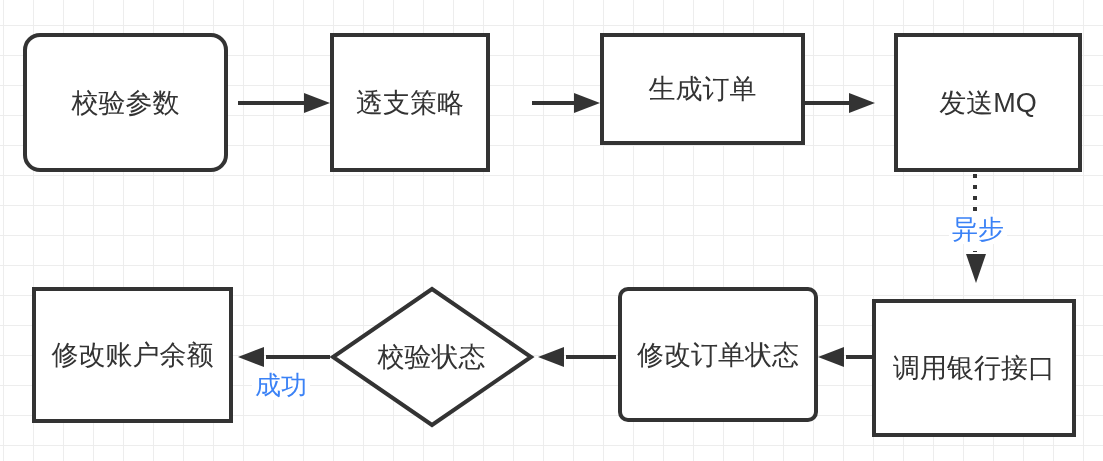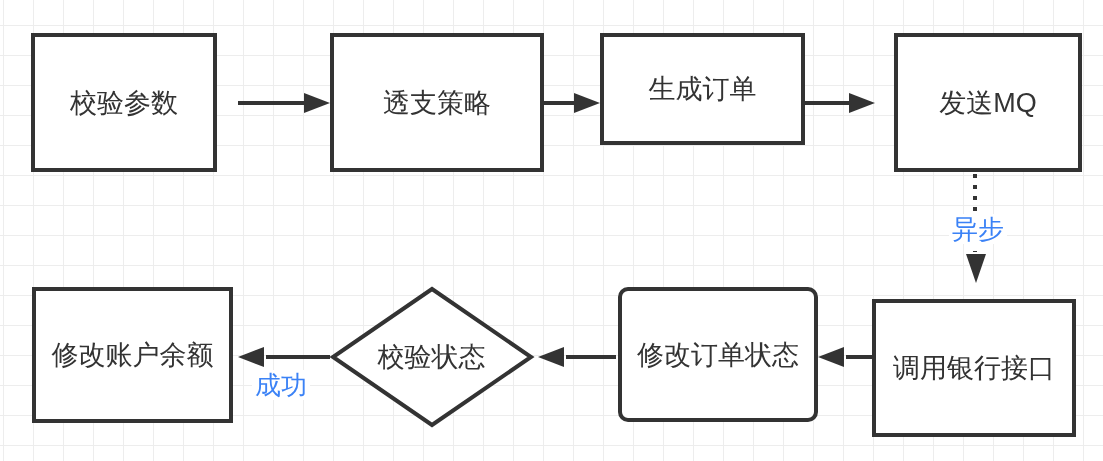--- a/index.html
+++ b/index.html
@@ -56,22 +56,22 @@
     position: absolute;
     display: flex;
     align-items: center;
     justify-content: center;
     background: #ffffff;
     font-size: 26px;
     color: #3b82f6;
     white-space: nowrap;
   }
   
-  .n-validate   { left: 31px;  top: 33px;  width: 186px; height: 139px; }
-  .n-overdraft  { left: 330px; top: 33px;  width: 214px; height: 139px; }
+  .n-validate   { left: 23px;  top: 33px;  width: 205px; height: 139px; border-radius: 17px; }
+  .n-overdraft  { left: 330px; top: 33px;  width: 160px; height: 139px; }
   .n-order      { left: 600px; top: 33px;  width: 205px; height: 112px; }
   .n-mq         { left: 894px; top: 33px;  width: 188px; height: 139px; }
   .n-balance    { left: 32px;  top: 287px; width: 201px; height: 136px; }
   .n-orderstat  { left: 618px; top: 287px; width: 200px; height: 135px; }
   .n-bankapi    { left: 872px; top: 287px; width: 204px; height: 138px; margin-top: 12px; }
   .n-checkstat  { left: 332px; top: 289px; width: 199px; height: 136px; }
   .l-async      { left: 949px; top: 214px; width: 58px;  height: 30px; }
   .l-success    { left: 252px; top: 350px; width: 58px;  height: 30px; margin-top: 20px; }
 </style>
 </head>

